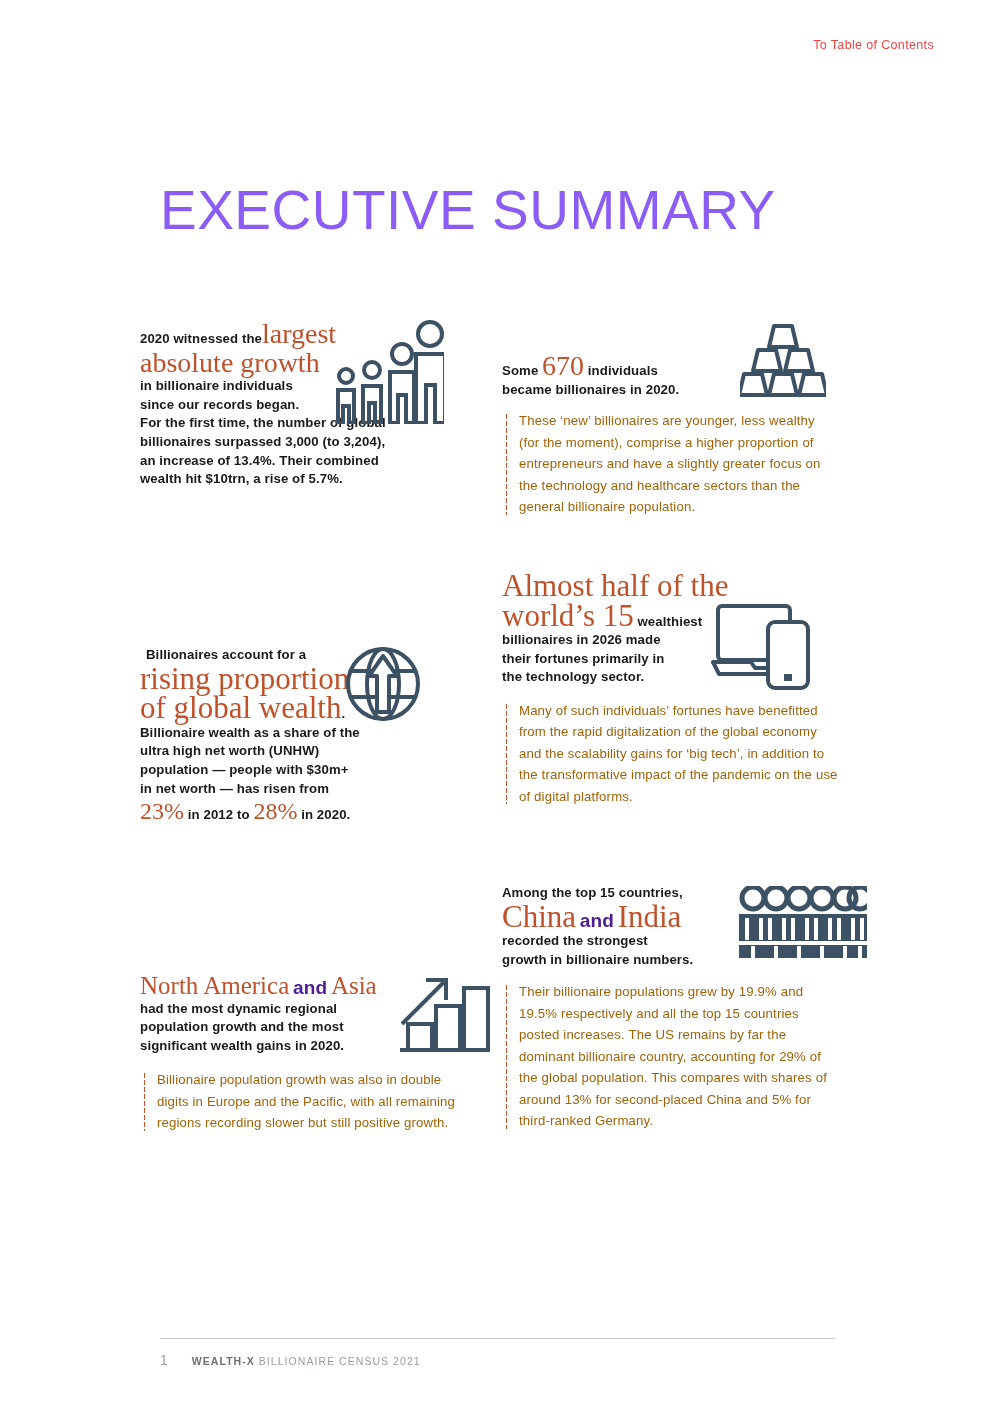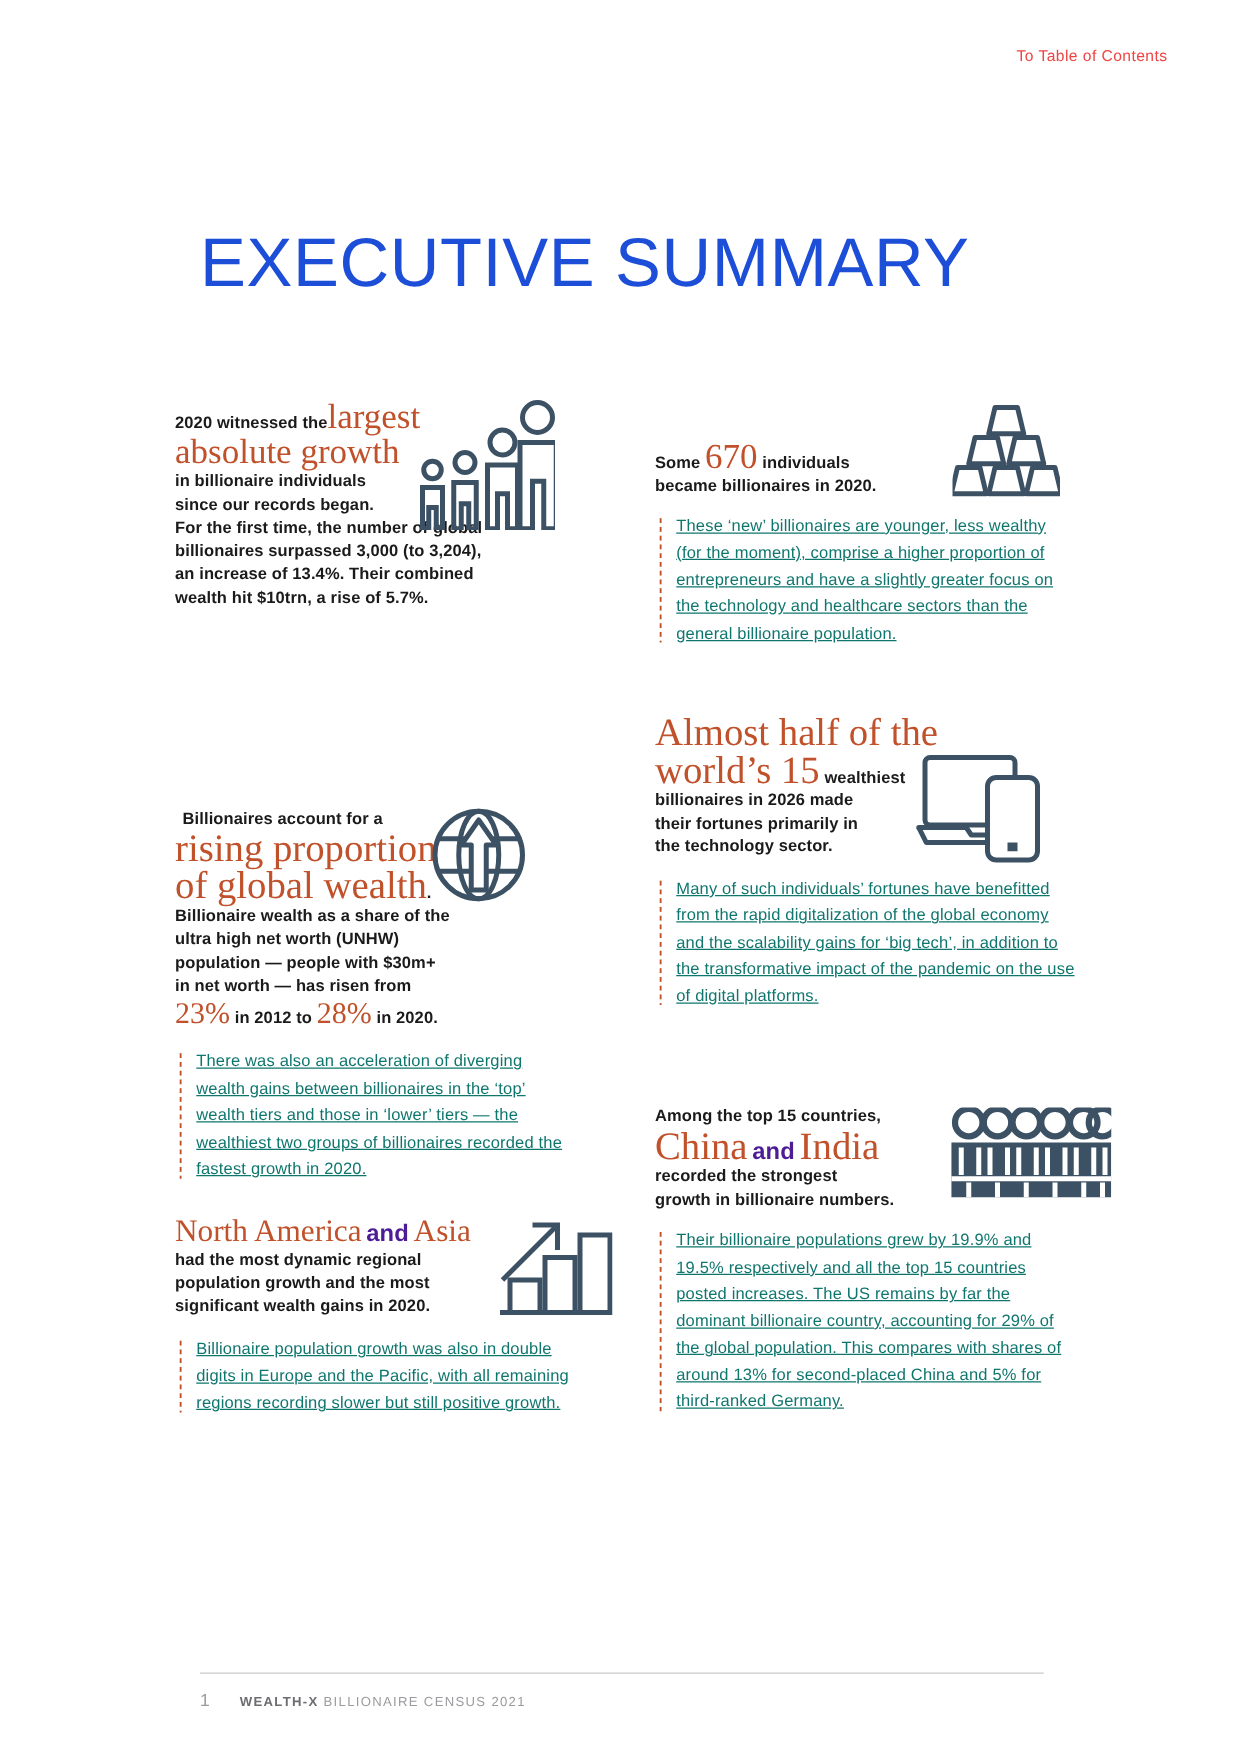--- a/index.html
+++ b/index.html
@@ -35,36 +35,36 @@
     font-family: "Liberation Sans", sans-serif;
   }
 
   
   .page-title {
     position: absolute;
     left: 160px;
     top: 178px;
     font-size: 55px;
     letter-spacing: 0.5px;
-    color: #1d4ed8;
+    color: #8b5cf6;
     font-weight: 400;
     font-family: "Liberation Sans", sans-serif;
     white-space: nowrap;
   }
 
   
   .col-left {
     position: absolute;
     left: 140px;
     top: 320px;
     width: 340px;
   }
   .col-right {
     position: absolute;
-    left: 524px;
+    left: 502px;
     top: 330px;
     width: 340px;
   }
 
   .block { position: relative; }
 
   
   .head {
     color: #1a1a1a;
     font-weight: bold;
@@ -88,26 +88,25 @@
     color: #4c1d95;
     font-weight: bold;
     font-size: 19px;
   }
 
   
   .dotted {
     position: relative;
     margin-top: 12px;
     padding-left: 17px;
-    color: #0f766e;
+    color: #a16207;
     font-size: 13.2px;
     line-height: 21.5px;
     letter-spacing: 0.15px;
     font-family: "Liberation Sans", sans-serif;
-    text-decoration: underline;
   }
   .dotted::before {
     content: "";
     position: absolute;
     left: 3px;
     top: 3px;
     bottom: 3px;
     width: 3px;
     background-image: radial-gradient(#c0512a 42%, transparent 46%);
     background-size: 3px 7px;
@@ -207,21 +206,20 @@
         <span>Billionaire wealth as a share of the</span><br>
         <span>ultra high net worth (UNHW)</span><br>
         <span>population — people with $30m+</span><br>
         <span>in net worth — has risen from</span><br>
         <span class="serif s24">23%</span>
         <span>in 2012 to</span>
         <span class="serif s24">28%</span>
         <span>in 2020.</span>
       </div>
 
-      <div class="dotted" style="width:300px; margin-top:14px;">There was also an acceleration of diverging wealth gains between billionaires in the ‘top’ wealth tiers and those in ‘lower’ tiers — the wealthiest two groups of billionaires recorded the fastest growth in 2020.</div>
     </div>
 
     <div class="block" style="margin-top:38px;">
       <div class="icon" style="left:258px; top:0px;">
         <svg width="92" height="78" viewBox="0 0 92 78" fill="none" stroke="#3c5264" stroke-width="4">
           <path d="M2 76 h88"></path>
           <rect x="10" y="50" width="24" height="26"></rect>
           <rect x="38" y="32" width="24" height="44"></rect>
           <rect x="66" y="14" width="24" height="62"></rect>
           <path d="M4 50 L46 8"></path>

